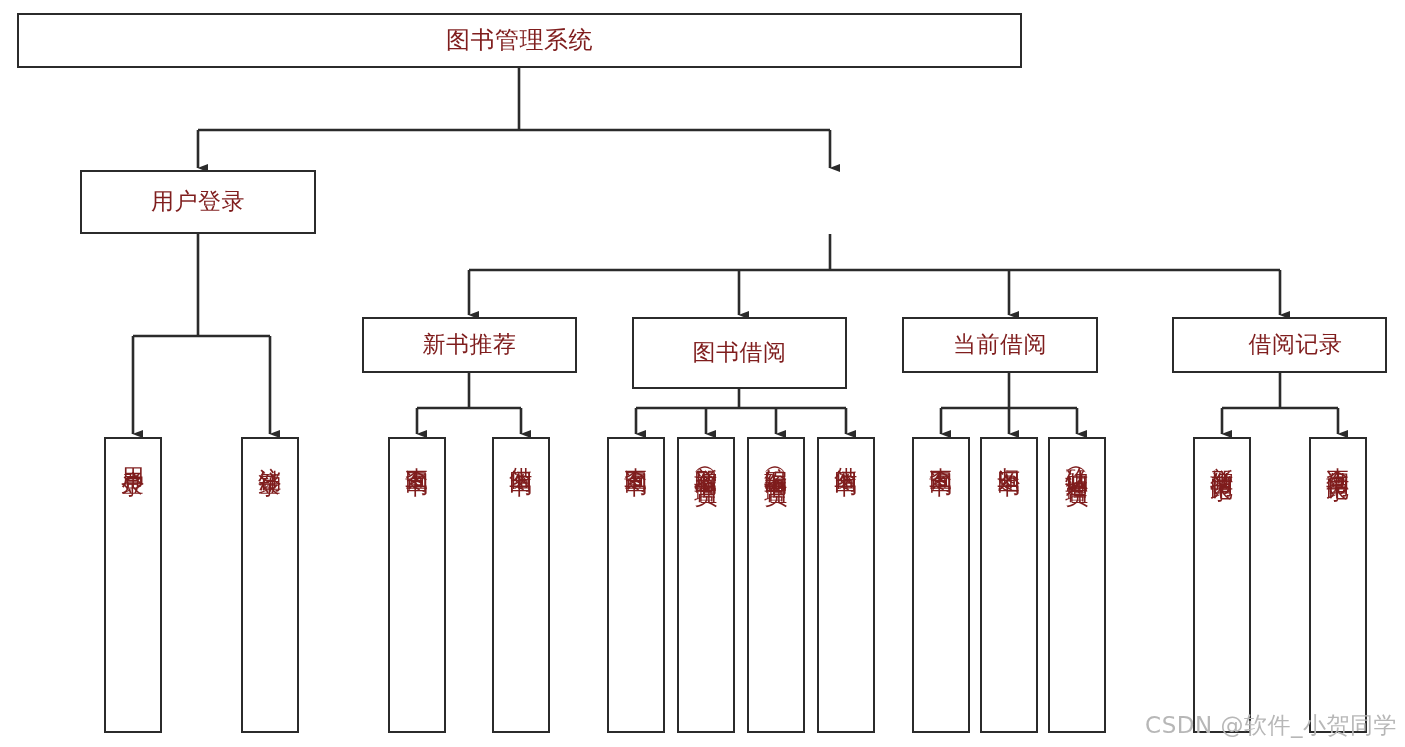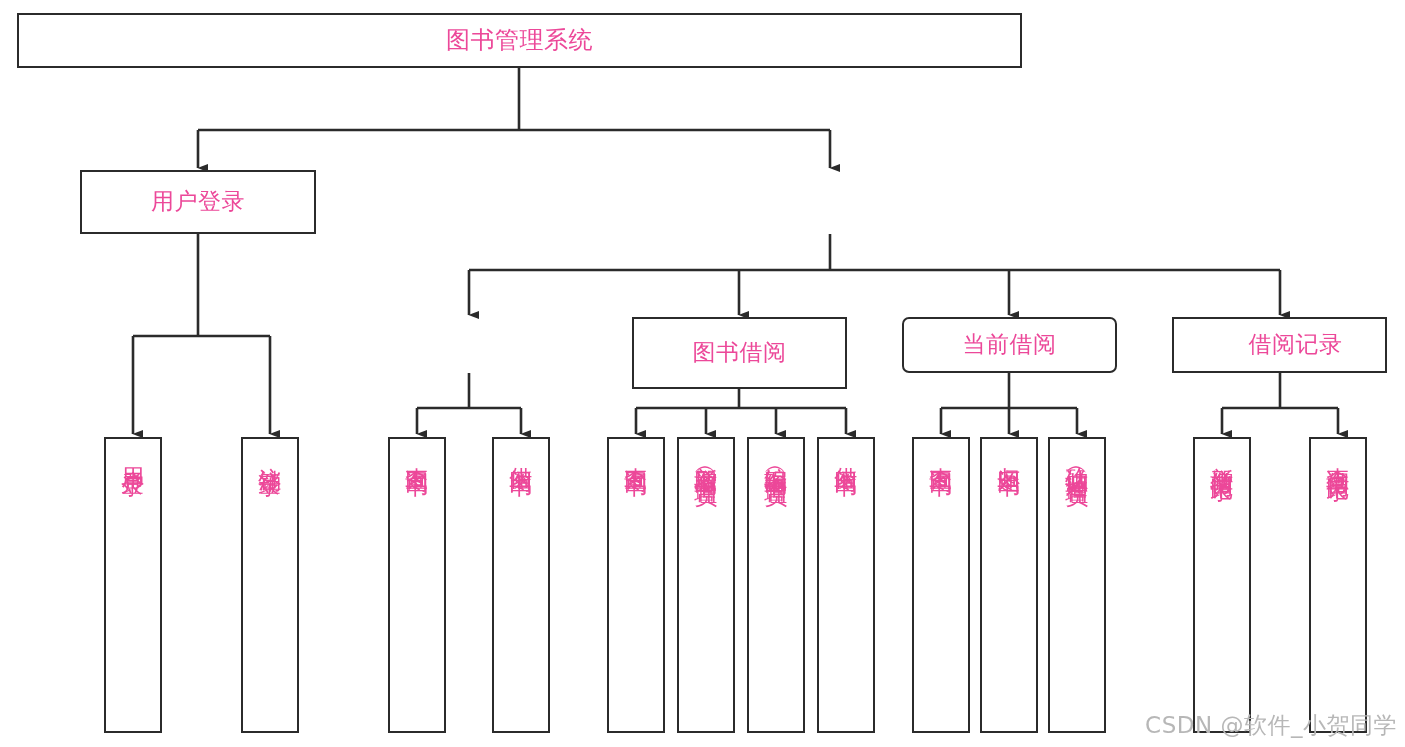--- a/index.html
+++ b/index.html
@@ -34,21 +34,21 @@
     border: 2px solid #2b2b2b;
     display: flex;
     align-items: center;
     justify-content: center;
     text-align: center;
   }
   .node-label {
     display: block;
     line-height: 1.18;
     letter-spacing: 0.5px;
-    color: #ec4899;
+    color: #7f1d1d;
     white-space: nowrap;
   }
   
   .node.horiz .node-label {
     font-size: 23px;
   }
   .node.root .node-label {
     font-size: 24px;
   }
   
@@ -135,24 +135,27 @@
   </svg>
 
   <div class="node root horiz" style="left:17px; top:13px; width:1005px; height:55px;">
     <span class="node-label">图书管理系统</span>
   </div>
 
   <div class="node horiz" style="left:80px; top:170px; width:236px; height:64px;">
     <span class="node-label">用户登录</span>
   </div>
 
+  <div class="node horiz" style="left:362px; top:317px; width:215px; height:56px;">
+    <span class="node-label">新书推荐</span>
+  </div>
   <div class="node horiz" style="left:632px; top:317px; width:215px; height:72px;">
     <span class="node-label">图书借阅</span>
   </div>
-  <div class="node horiz" style="left:902px; top:317px; width:215px; height:56px;border-radius:7px;">
+  <div class="node horiz" style="left:902px; top:317px; width:196px; height:56px;">
     <span class="node-label">当前借阅</span>
   </div>
   <div class="node horiz" style="left:1172px; top:317px; width:215px; height:56px;padding-left:32px;">
     <span class="node-label">借阅记录</span>
   </div>
 
   <div class="node leaf" style="left:104px; top:437px; width:58px; height:296px;">
     <span class="node-label">用户登录</span>
   </div>
   <div class="node leaf" style="left:241px; top:437px; width:58px; height:296px;">

